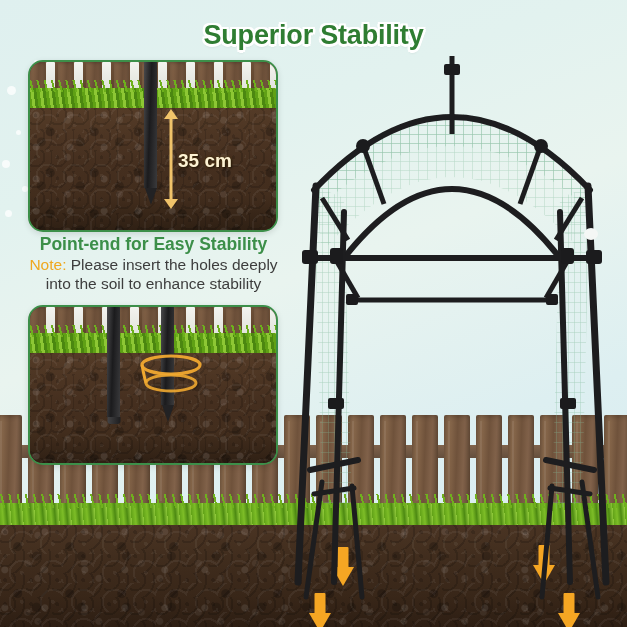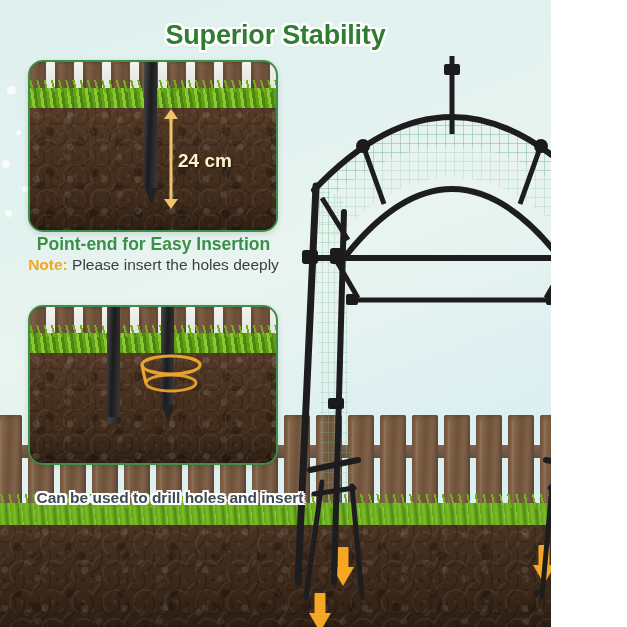--- a/index.html
+++ b/index.html
@@ -4,21 +4,21 @@
 <style>
   * { margin:0; padding:0; box-sizing:border-box; }
   html,body { width:627px; height:627px; }
   body {
     font-family:"Liberation Sans", sans-serif;
     overflow:hidden;
     background:#ffffff;
   }
   #stage {
     position:relative;
-    width:551px; height:627px;
+    width:627px; height:627px;
     overflow:hidden;
     background:linear-gradient(160deg,#dff0ef 0%,#e2f2ef 25%,#e9f4ef 45%,#ddeff1 70%,#d7ecf0 100%);
   }
 
   
   .dots { position:absolute; left:0; top:0; width:120px; height:230px; pointer-events:none; }
   .dot { position:absolute; border-radius:50%; background:rgba(255,255,255,.75); }
 
   .swoosh{
     position:absolute; left:-70px; top:-60px; width:190px; height:220px;
@@ -183,21 +183,21 @@
   
   .cap-green {
     position:absolute; text-align:center;
     font-size:17.5px; font-weight:bold; color:#3c8f49;
     z-index:6; white-space:nowrap;
   }
   .cap-note {
     position:absolute; text-align:center; width:100%;
     font-size:15.5px; color:#3d3d3d; line-height:1.22; z-index:6;
   }
-  .cap-note .nb { color:#efa81f; font-weight:bold; }
+  .cap-note .nb { color:#efa81f; font-weight:normal; }
 
   .cap-outline {
     text-shadow:
       -2px -2px 0 #fff,2px -2px 0 #fff,-2px 2px 0 #fff,2px 2px 0 #fff,
       0 -2.4px 0 #fff,0 2.4px 0 #fff,-2.4px 0 0 #fff,2.4px 0 0 #fff;
   }
   .cap-dark-outline {
     position:absolute; text-align:center;
     font-size:15.5px; font-weight:bold; color:#3f4a52; line-height:1.16;
     z-index:6; white-space:nowrap;
@@ -363,30 +363,31 @@
 
     <div class="stake" style="left:114px;top:-2px;height:128px;">
       <div class="tip"></div>
     </div>
 
     <div class="meas" style="left:134px;top:48px;height:98px;">
       <div class="up"></div>
         <div class="bar"></div>
         <div class="dn"></div>
     </div>
-    <div class="meas-label" style="left:148px;top:88px;">24 cm</div>
-  </div>
-
-  <div class="cap-green" style="left:0;width:307px;top:234px;">Point-end for Easy Insertion</div>
+    <div class="meas-label" style="left:148px;top:88px;">35 cm</div>
+  </div>
+
+  <div class="cap-green" style="left:0;width:307px;top:234px;">Point-end for Easy Stability</div>
 
   <div class="cap-note" style="left:0;width:307px;top:256px;">
     <div>
       <span class="nb">Note:</span>
       <span>Please insert the holes deeply</span>
     </div>
+    <div>into the soil to enhance stability</div>
   </div>
 
   <div class="panel" style="left:28px;top:305px;width:250px;height:160px;">
     <div class="p-fence">
       <div class="p-plank" style="left:0;"></div>
       <div class="p-white" style="left:16px;"></div>
       <div class="p-plank" style="left:28px;"></div>
       <div class="p-white" style="left:44px;"></div>
       <div class="p-plank" style="left:56px;"></div>
       <div class="p-white" style="left:72px;"></div>
@@ -417,15 +418,14 @@
     <div class="swirl" style="left:104px;top:45px;width:74px;height:45px;">
       <svg viewBox="0 0 74 45" width="74" height="45">
         <ellipse cx="37" cy="13" rx="29" ry="9" fill="none" stroke="#f0a830" stroke-width="3.2" opacity=".95"></ellipse>
         <ellipse cx="37" cy="31" rx="25" ry="8" fill="none" stroke="#f0a830" stroke-width="3" opacity=".9"></ellipse>
         <path d="M8 13 Q10 24 12 31" fill="none" stroke="#f0a830" stroke-width="3"></path>
       </svg>
     </div>
   </div>
 
 
-  <div class="cap-dark-outline" style="left:0;width:340px;top:489px;">Can be used to drill holes and insert</div>
 
 </div>
 
 </body></html>

